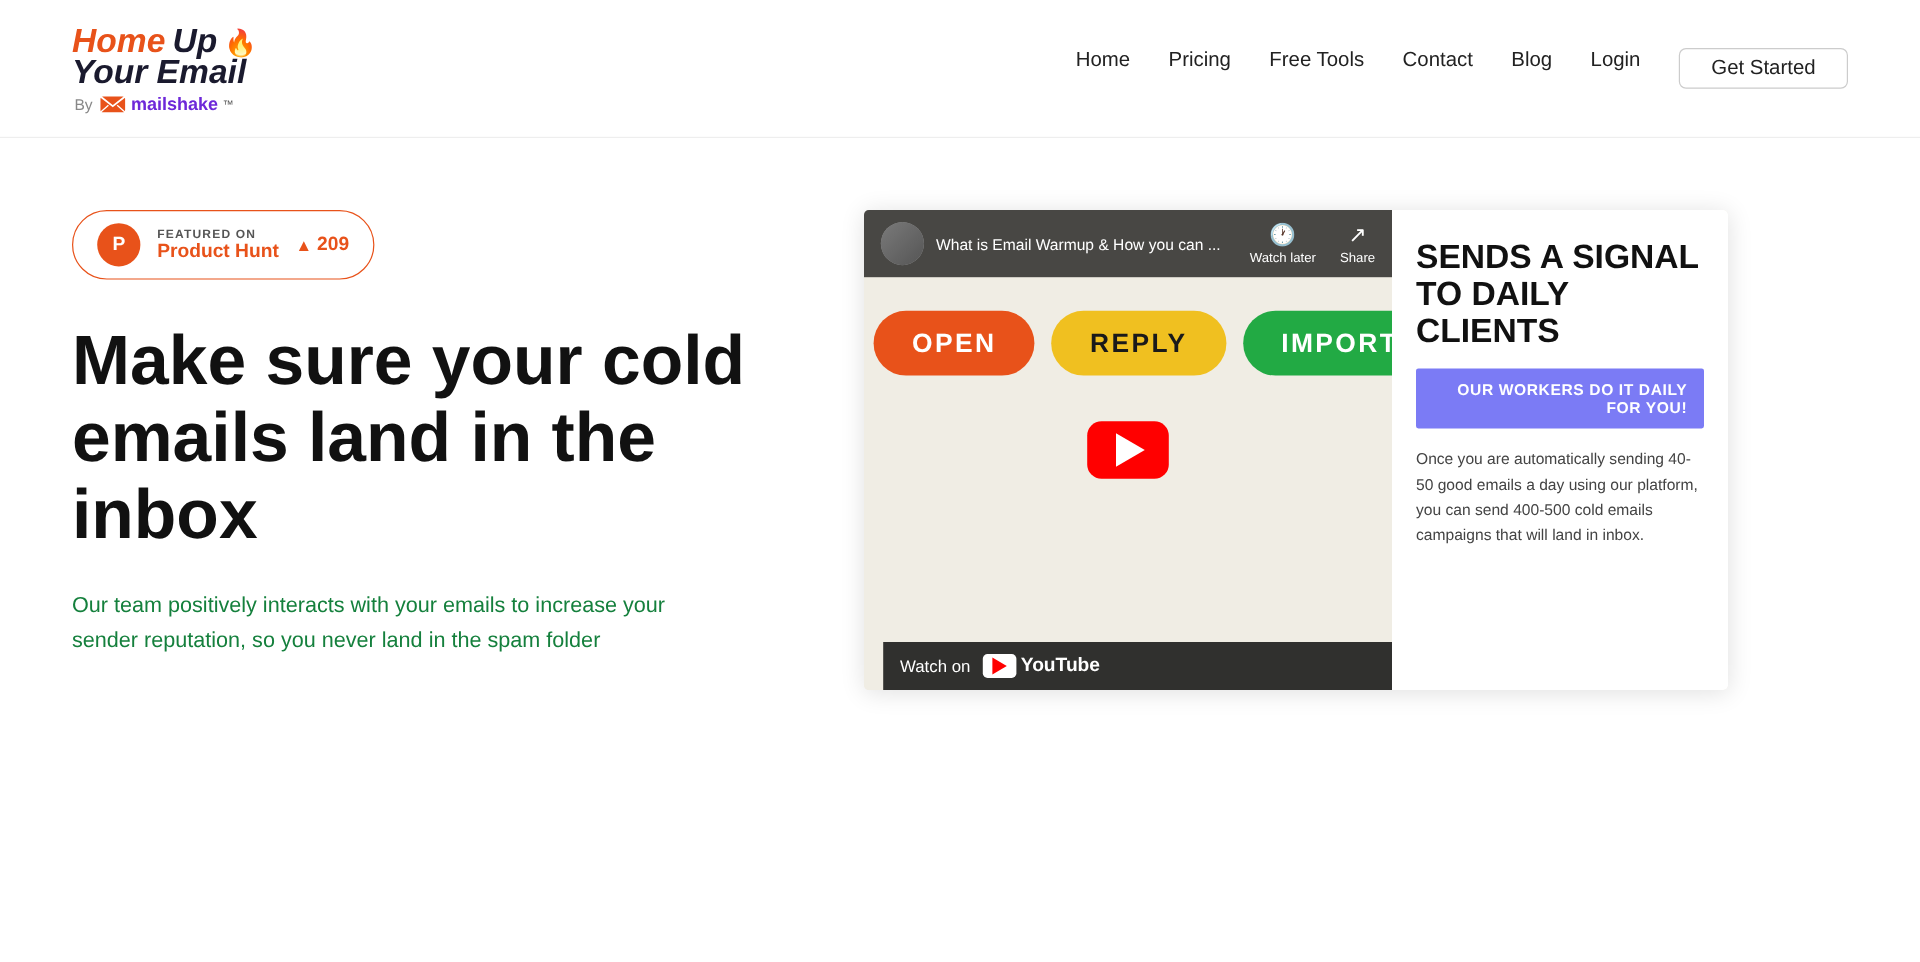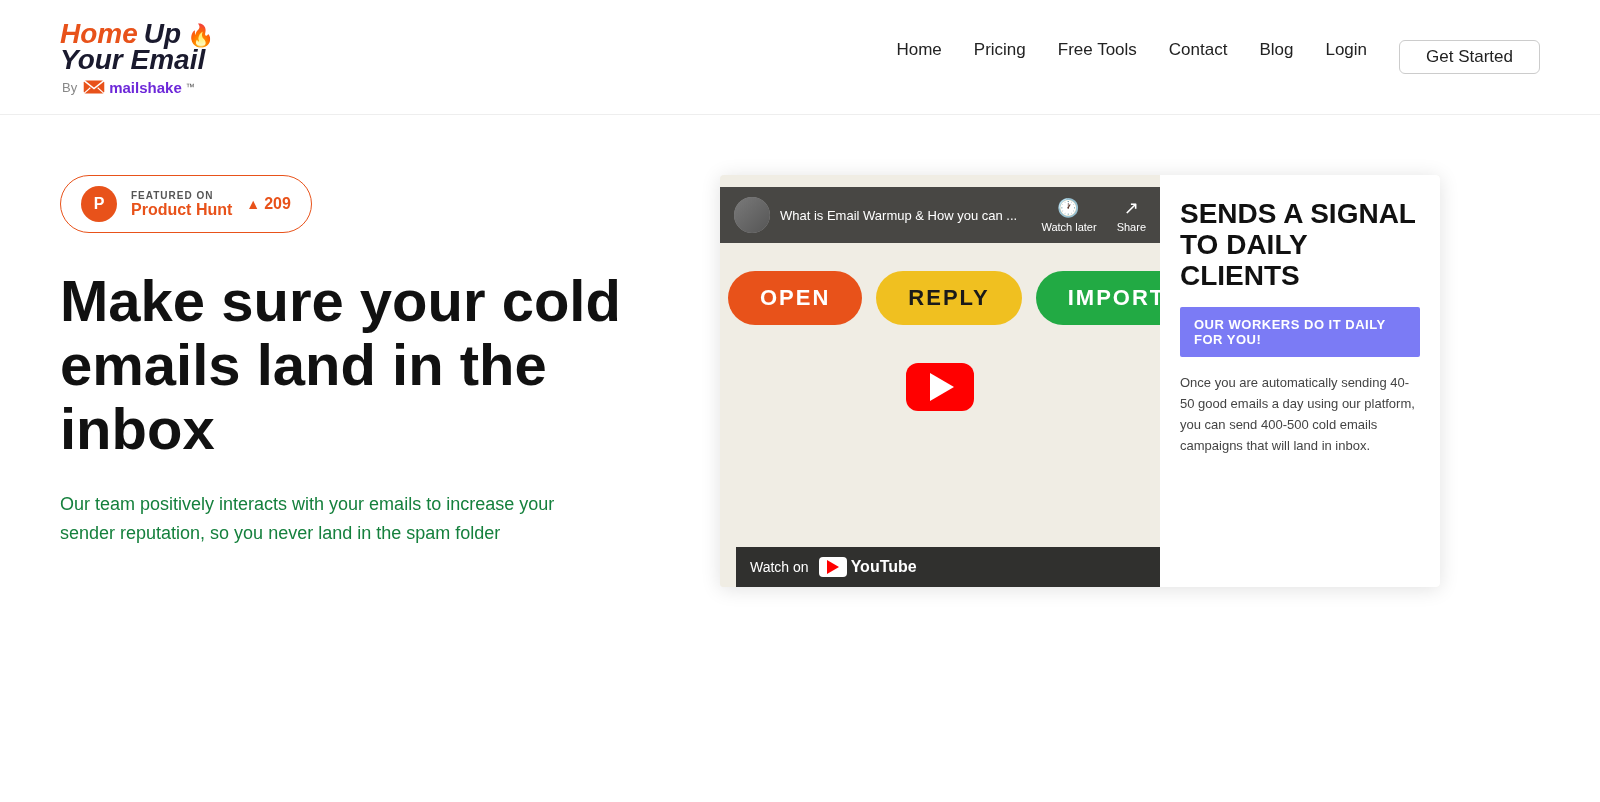--- a/index.html
+++ b/index.html
@@ -162,21 +162,20 @@
       display: flex;
       flex-direction: row;
       background: #f0ede4;
     }
 
     .video-left {
       flex: 1;
       background: #f0ede4;
       position: relative;
       min-height: 400px;
-      margin-top: 12px;
     }
 
     .yt-header {
       background: rgba(0,0,0,0.7);
       padding: 10px 14px;
       display: flex;
       align-items: center;
       gap: 10px;
       position: absolute;
       top: 0;
@@ -314,21 +313,21 @@
     }
 
     .workers-badge {
       background: #7b7bf5;
       color: #fff;
       font-size: 13px;
       font-weight: 700;
       padding: 10px 14px;
       letter-spacing: 0.5px;
       border-radius: 2px;
-      text-align: left;
+      text-align: right;
     }
 
     .video-description {
       font-size: 13px;
       color: #444;
       line-height: 1.6;
     }
 
     .thumbnail-content {
       position: absolute;

